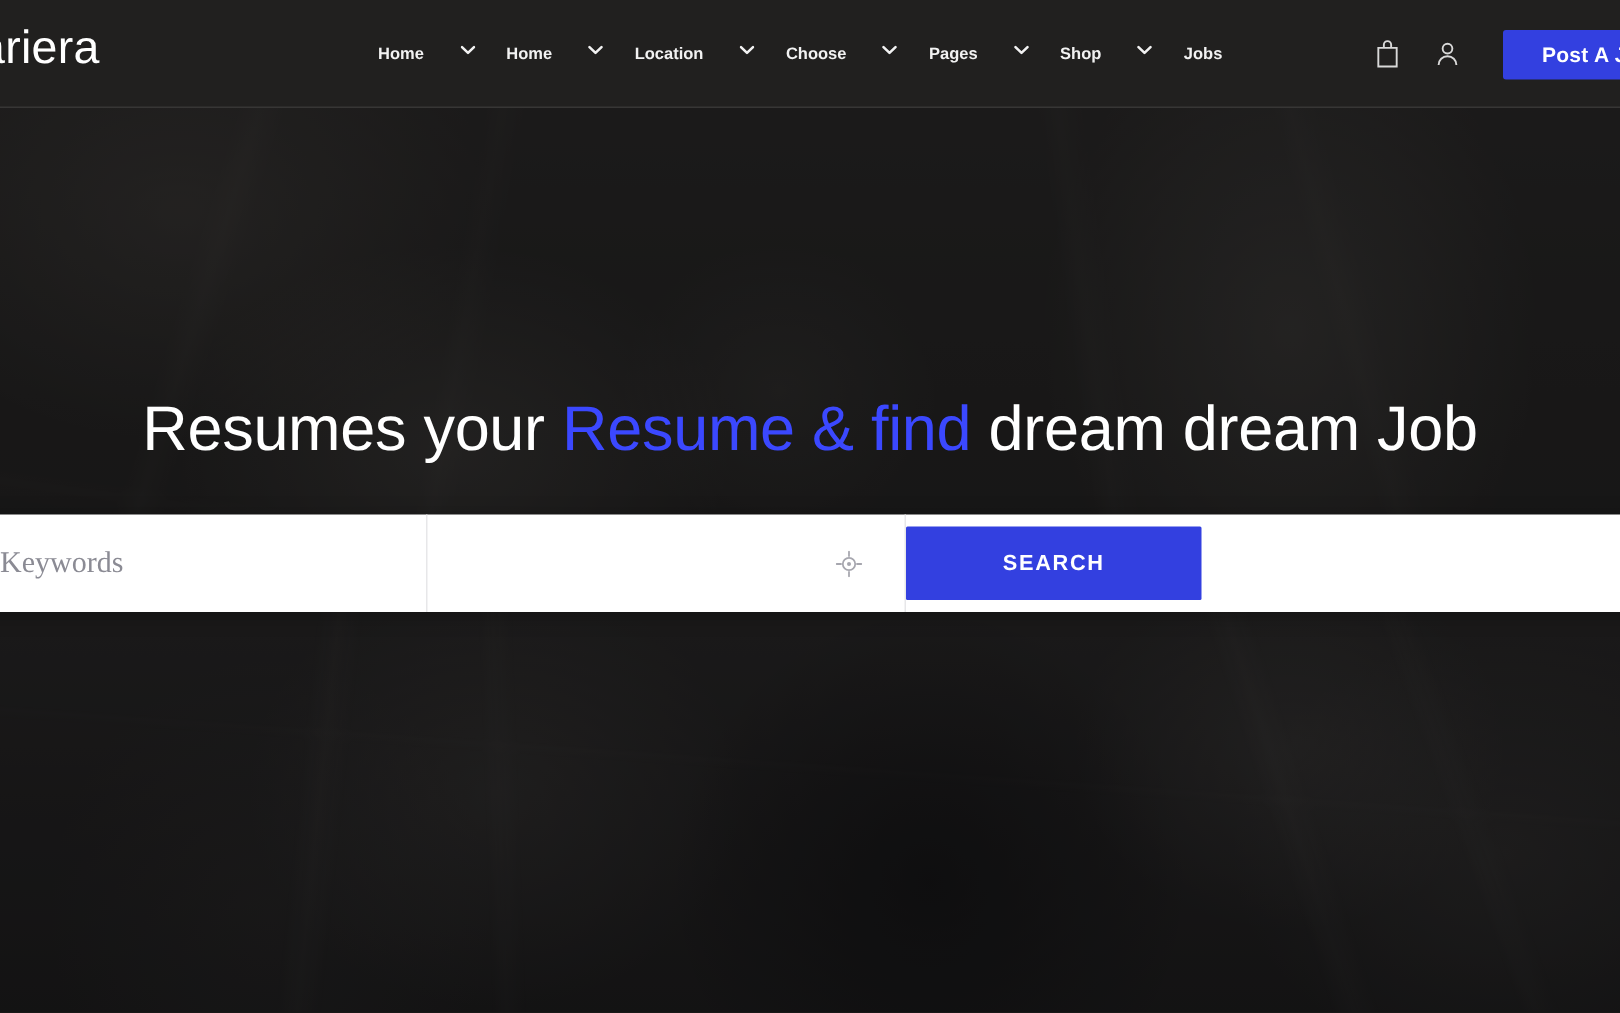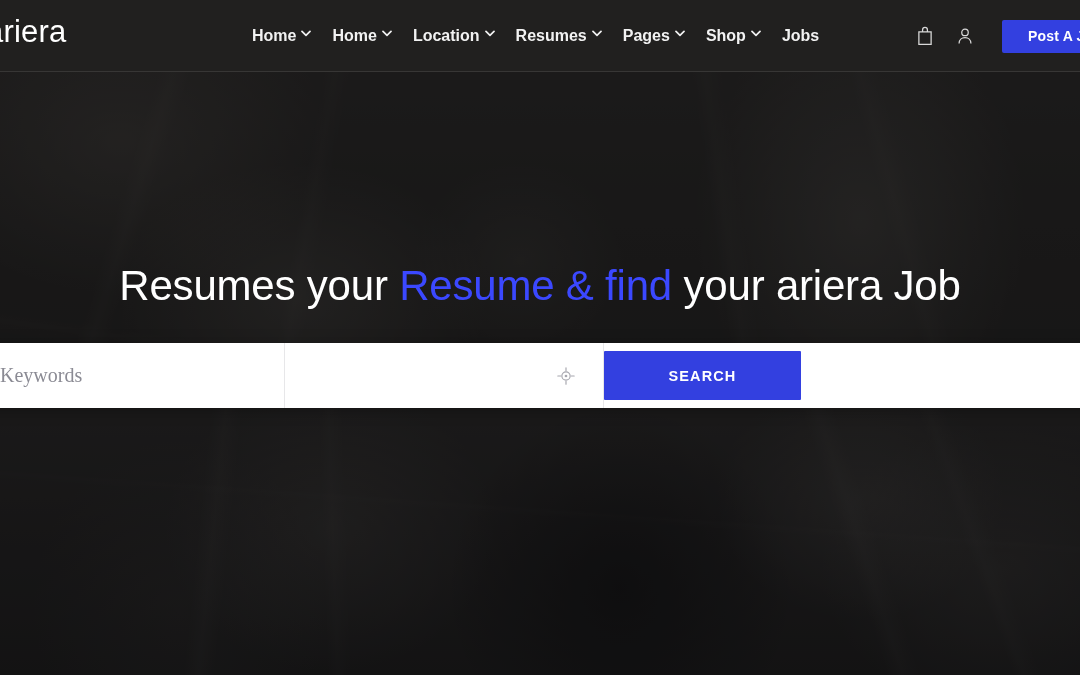--- a/index.html
+++ b/index.html
@@ -93,23 +93,23 @@
     left: 252px;
     top: 0;
     height: 72px;
     display: flex;
     align-items: center;
     gap: 22px;
   }
   .nav-item {
     display: flex;
     align-items: center;
-    gap: 5px;
+    gap: 24px;
     color: #f2f2f2;
-    font-size: 16px;
+    font-size: 11px;
     font-weight: 700;
     cursor: pointer;
     white-space: nowrap;
   }
   .chev {
     display: inline-block;
     width: 9px; height: 9px;
     position: relative;
     top: -2px;
   }
@@ -323,21 +323,21 @@
       <div class="nav-item">
         <span>Location</span>
         <span class="chev">
           <svg viewBox="0 0 10 7" width="10" height="7">
               <path d="M1 1.4L5 5.3L9 1.4" stroke="#f2f2f2" stroke-width="1.7" fill="none" stroke-linecap="round" stroke-linejoin="round"></path>
             </svg>
         </span>
       </div>
 
       <div class="nav-item">
-        <span>Resumes</span>
+        <span>Choose</span>
         <span class="chev">
           <svg viewBox="0 0 10 7" width="10" height="7">
               <path d="M1 1.4L5 5.3L9 1.4" stroke="#f2f2f2" stroke-width="1.7" fill="none" stroke-linecap="round" stroke-linejoin="round"></path>
             </svg>
         </span>
       </div>
 
       <div class="nav-item">
         <span>Pages</span>
         <span class="chev">
@@ -377,21 +377,21 @@
           <path d="M3.4 19.2c0-3.9 2.95-6.5 6.6-6.5s6.6 2.6 6.6 6.5" fill="none" stroke="#e9e9e9" stroke-width="1.4"></path>
         </svg>
       </div>
 
       <button class="post-job-btn">Post A Job</button>
     </div>
 
   </header>
 
   <h1 class="hero-heading">
-    <span>Resumes your </span><span class="accent">Resume &amp; find</span><span> your ariera Job</span>
+    <span>Resumes your </span><span class="accent">Resume &amp; find</span><span> dream dream Job</span>
   </h1>
 
   <div class="search-bar">
 
     <div class="sb-field sb-keywords">
       <input class="sb-input" type="text" placeholder="Keywords" style="">
     </div>
 
     <div class="sb-field sb-location">
       <span class="geo-icon">

